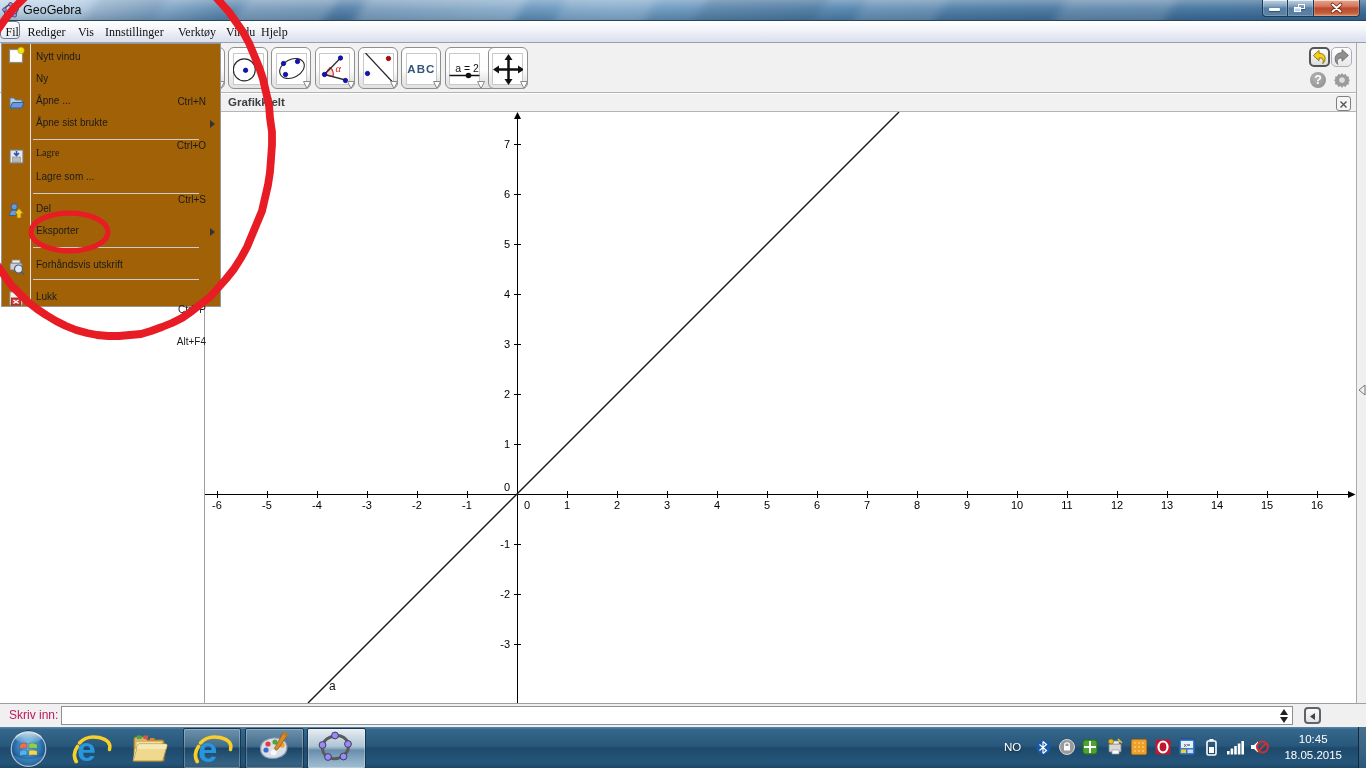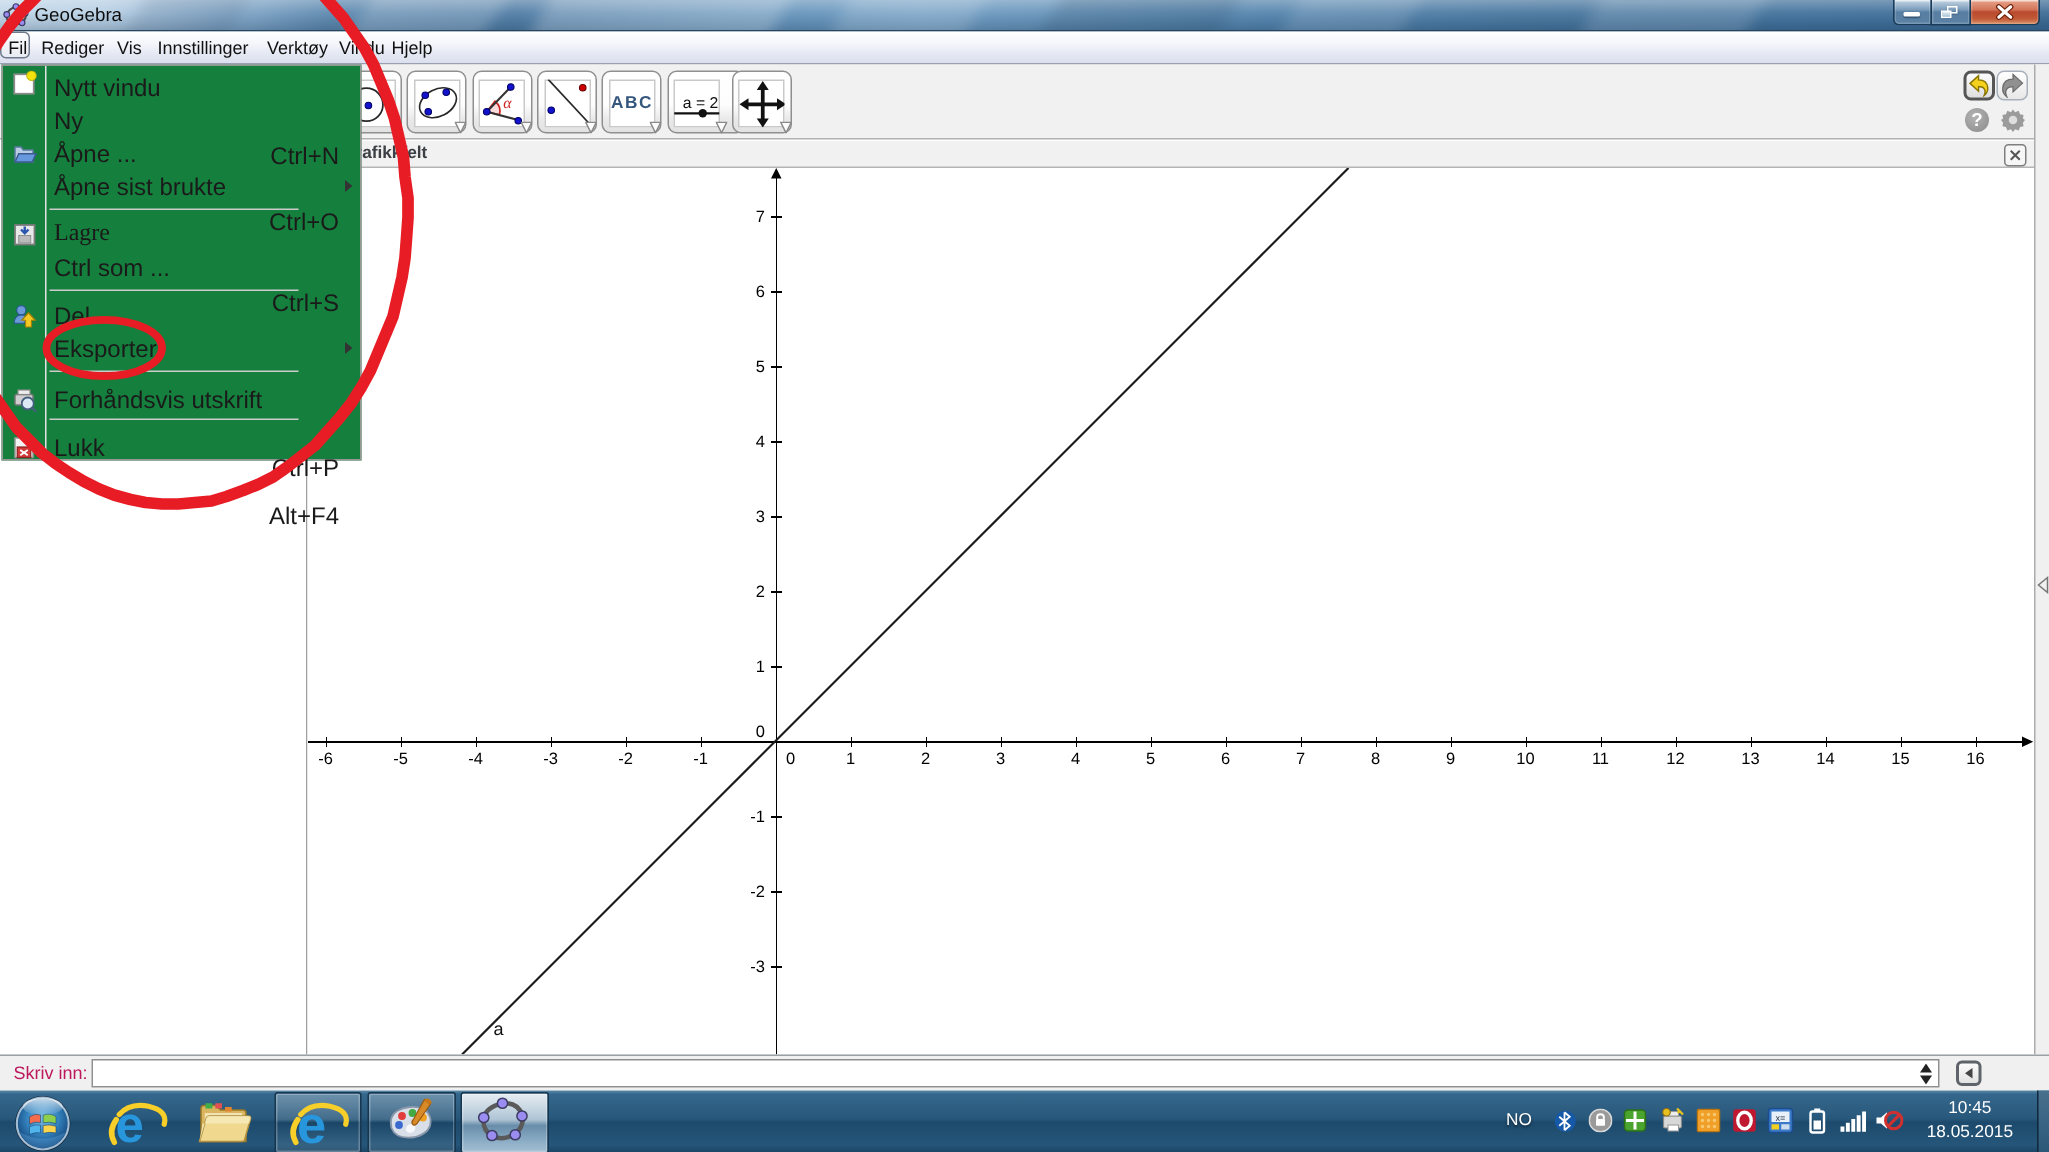--- a/index.html
+++ b/index.html
@@ -14,21 +14,21 @@
   #winbtns{left:1262px;top:0;width:100px;height:17px;display:flex;}
   .wbtn{height:16px;border:1px solid #1b3c59;border-top:none;position:relative;box-shadow:inset 0 1px 0 rgba(255,255,255,.55),inset 0 0 0 1px rgba(255,255,255,.18);
     background:linear-gradient(180deg,rgba(240,248,255,.62),rgba(175,198,220,.38) 42%,rgba(110,140,170,.35) 50%,rgba(140,170,195,.42));}
   .wbtn.min{width:24px;border-right:none;border-radius:0 0 0 4px;}
   .wbtn.max{width:25px;}
   .wbtn.close{width:45px;border-left:none;border-radius:0 0 4px 0;
     background:linear-gradient(180deg,#e8a58c 0%,#d3755a 40%,#ba4a2e 50%,#c05a38 78%,#d98e64 100%);}
   
   #menubar{left:0;top:21px;width:1366px;height:21px;
     background:linear-gradient(180deg,#ffffff 0%,#f3f5fa 40%,#e3e7f2 75%,#dce0ee 100%);
-    border-bottom:1px solid #979fb0;font-size:12px;color:#111;}
+    border-bottom:1px solid #979fb0;font-size:12px;color:#111;font-family:Liberation Serif, serif;}
   #menubar span{position:absolute;top:4px;}
   #filbox{left:2px;top:3px;width:18px;height:15.5px;border:1.5px solid #6e7a8c;border-radius:4px;
     background:linear-gradient(180deg,#fdfdfe,#e8ebf3);}
   
   #toolbar{left:0;top:43px;width:1366px;height:50px;background:#f1f1f1;border-bottom:1px solid #b3b3b3;box-sizing:border-box;}
   .tbtn{position:absolute;top:4px;width:38px;height:40px;border:1px solid #8f8f8f;border-radius:6px;
     background:linear-gradient(180deg,#ffffff 0%,#fdfdfd 55%,#e9e9e9 78%,#e2e2e2 100%);}
   .tbtn .inner{position:absolute;left:3.5px;top:4.5px;width:31px;height:32px;background:#fff;border:1px solid #c9c9c9;box-sizing:border-box;}
   .tbtn .ic{position:absolute;left:3.5px;top:4.5px;}
   .tbtn .dd{position:absolute;left:31px;top:33px;}
@@ -48,22 +48,22 @@
   #taskbar{left:0;top:727px;width:1366px;height:41px;
     background:linear-gradient(180deg,#5b89a7 0%,#35678c 6%,#28587b 45%,#1d4a6c 52%,#25567a 88%,#1c4666 100%);}
   .tkbtn{position:absolute;top:1px;height:39px;border:1px solid #16374f;border-radius:2px;
     background:linear-gradient(180deg,rgba(255,255,255,.28),rgba(255,255,255,.12) 45%,rgba(0,20,40,.08) 50%,rgba(255,255,255,.10));
     box-shadow:inset 0 0 0 1px rgba(255,255,255,.25);}
   .tkbtn.lit{background:linear-gradient(180deg,rgba(255,255,255,.88),rgba(225,238,248,.72) 45%,rgba(165,195,220,.55) 55%,rgba(205,228,244,.75));}
   #clock{position:absolute;right:24px;top:4px;color:#fff;font-size:11.5px;text-align:center;line-height:16px;}
   #showdesk{position:absolute;right:0;top:0;width:7px;height:41px;border-left:1px solid #10293c;
     background:linear-gradient(180deg,#49718e,#2c5878);}
   
-  #filemenu{left:1px;top:43px;width:240px;height:264px;background:#15803d;border:1px solid #979797;
-    box-sizing:border-box;z-index:60;font-size:16px;color:#1a1a1a;}
+  #filemenu{left:1px;top:43px;width:220px;height:264px;background:#a16207;border:1px solid #979797;
+    box-sizing:border-box;z-index:60;font-size:10px;color:#1a1a1a;}
   #filemenu .col{position:absolute;left:28px;top:0;width:1px;height:262px;background:#e3e3e3;}
   .mi{position:absolute;left:34px;}
   .ms{position:absolute;right:14px;margin-top:45px;}
   .sep{position:absolute;left:31px;width:166px;height:1px;background:#cccccc;}
   .arrow{position:absolute;right:5px;width:0;height:0;border-left:5px solid #333;border-top:4px solid transparent;border-bottom:4px solid transparent;}
   .micon{position:absolute;left:6px;}
   
   #redink{left:0;top:0;z-index:100;pointer-events:none;}
 </style></head>
 <body>
@@ -516,21 +516,21 @@
   <div class="mi" style="top:73px;">Åpne sist brukte</div>
     <div class="arrow" style="top:76px;"></div>
   <div class="sep" style="top:95px;"></div>
   <svg class="micon" style="top:104px;" width="17" height="17" viewBox="0 0 17 17">
     <rect x="2" y="2" width="13" height="13" fill="#e8e8e8" stroke="#7a7a7a" stroke-width="1.2"></rect>
     <rect x="4.5" y="9" width="8" height="5" fill="#bbb" stroke="#888" stroke-width=".6"></rect>
     <path d="M8.5 3 L8.5 7 M6 5 L8.5 7.5 L11 5" stroke="#2a56b0" stroke-width="1.6" fill="none"></path>
   </svg>
   <div class="mi" style="top:103px;font-family:Liberation Serif, serif;">Lagre</div>
     <div class="ms" style="top:105px;">Ctrl+S</div>
-  <div class="mi" style="top:127px;">Ctrl som ...</div>
+  <div class="mi" style="top:127px;">Lagre som ...</div>
   <div class="sep" style="top:149px;"></div>
   <svg class="micon" style="top:158px;" width="17" height="17" viewBox="0 0 17 17">
     <circle cx="6.2" cy="4.8" r="3.1" fill="#6a9ad8" stroke="#2a5690" stroke-width=".8"></circle>
     <path d="M1.5 13.5 Q1.5 8 6.2 8 Q9.5 8 10.8 10.5 L8 13.5 Z" fill="#6a9ad8" stroke="#2a5690" stroke-width=".8"></path>
     <path d="M10.5 16 L10.5 11.5 L8 11.5 L12.5 6.5 L17 11.5 L14.5 11.5 L14.5 16 Z" fill="#f5c823" stroke="#a07f08" stroke-width=".8" transform="translate(-1.5 0)"></path>
   </svg>
   <div class="mi" style="top:159px;">Del</div>
   <div class="mi" style="top:181px;">Eksporter</div>
     <div class="arrow" style="top:184px;"></div>
   <div class="sep" style="top:203px;"></div>

